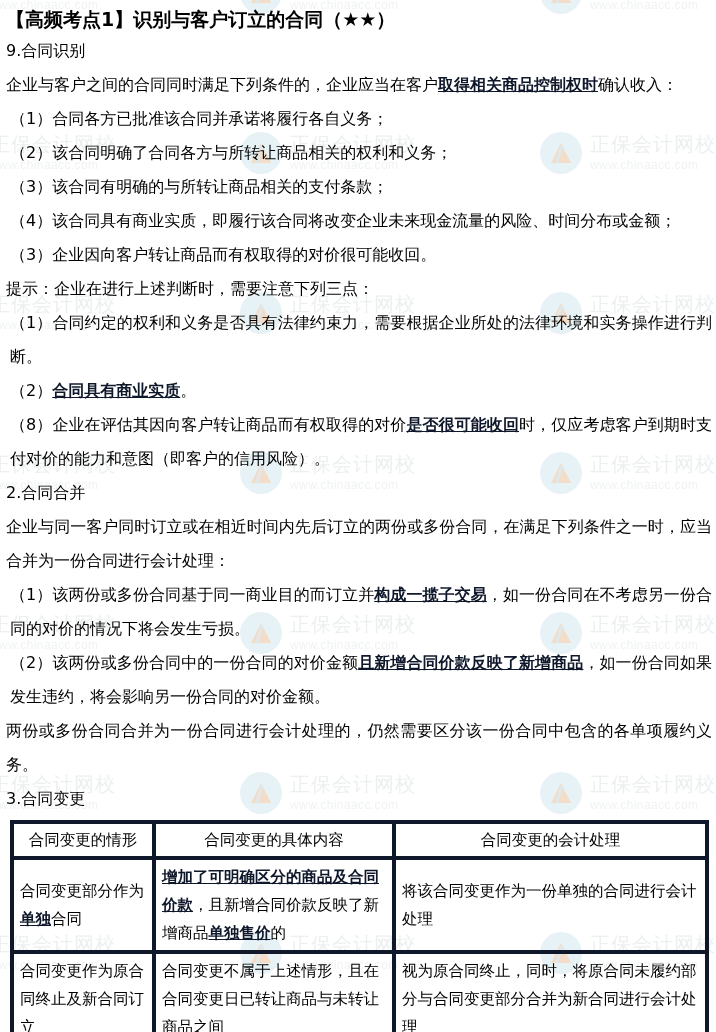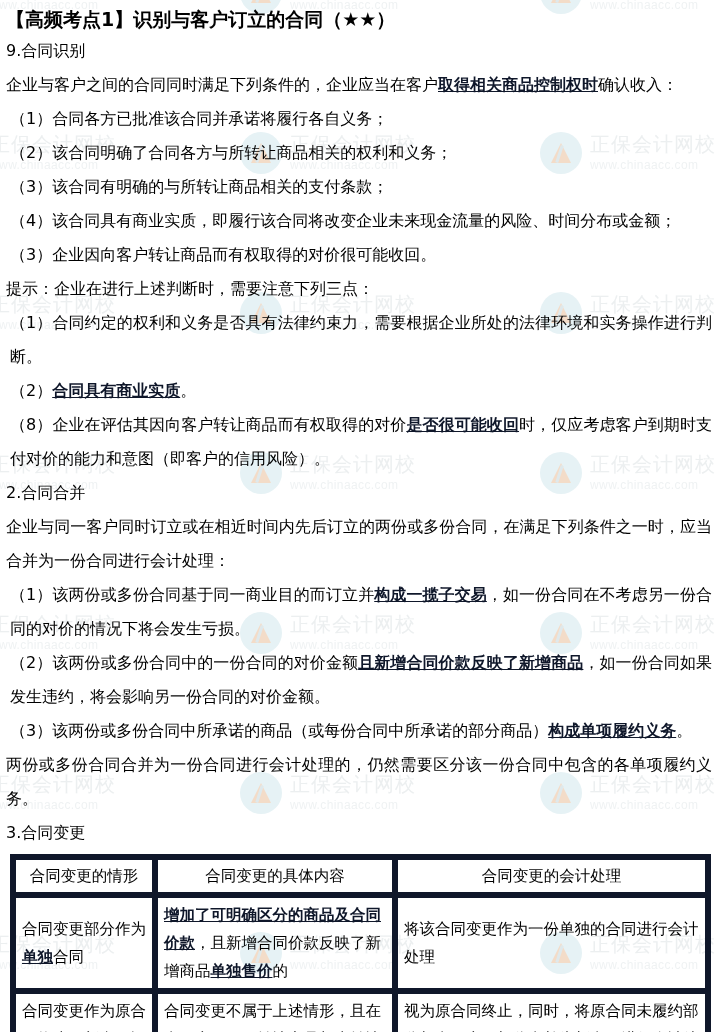--- a/index.html
+++ b/index.html
@@ -120,21 +120,21 @@
 
   
   .tbl-wrap { padding: 4px 0 0 10px; }
   table.change-table {
     border-collapse: collapse;
     width: 697px;
     table-layout: fixed;
     font-family: "DejaVu Sans", sans-serif;
   }
   table.change-table td, table.change-table th {
-    border: 6px solid #0f172a;
+    border: 4px solid #0f172a;
     font-size: 15.5px;
     line-height: 28px;
     color: #000;
     font-weight: normal;
     padding: 3px 6px;
     vertical-align: middle;
   }
   table.change-table th {
     text-align: center;
     padding: 2px 6px;
@@ -270,21 +270,20 @@
     <div class="para indent"><span>（2）</span><span class="hl">合同具有商业实质</span><span>。</span></div>
     <div class="para indent"><span>（8）企业在评估其因向客户转让商品而有权取得的对价</span><span class="hl">是否很可能收回</span><span>时，仅应考虑客户到期时支付对价的能力和意图（即客户的信用风险）。</span></div>
 
     <div class="heading">2.合同合并</div>
     <div class="para">企业与同一客户同时订立或在相近时间内先后订立的两份或多份合同，在满足下列条件之一时，应当合并为一份合同进行会计处理：</div>
 
     <div class="para indent"><span>（1）该两份或多份合同基于同一商业目的而订立并</span><span class="hl">构成一揽子交易</span><span>，如一份合同在不考虑另一份合同的对价的情况下将会发生亏损。</span></div>
 
     <div class="para indent"><span>（2）该两份或多份合同中的一份合同的对价金额</span><span class="hl">且新增合同价款反映了新增商品</span><span>，如一份合同如果发生违约，将会影响另一份合同的对价金额。</span></div>
 
-    <div class="para indent"><span>（3）该两份或多份合同中所承诺的商品（或每份合同中所承诺的部分商品）</span><span class="hl">构成单项履约义务</span><span>。</span></div>
 
     <div class="para">两份或多份合同合并为一份合同进行会计处理的，仍然需要区分该一份合同中包含的各单项履约义务。</div>
 
     <div class="heading">3.合同变更</div>
 
     <div class="tbl-wrap">
       <table class="change-table">
         <colgroup>
             <col class="c1">
             <col class="c2">

